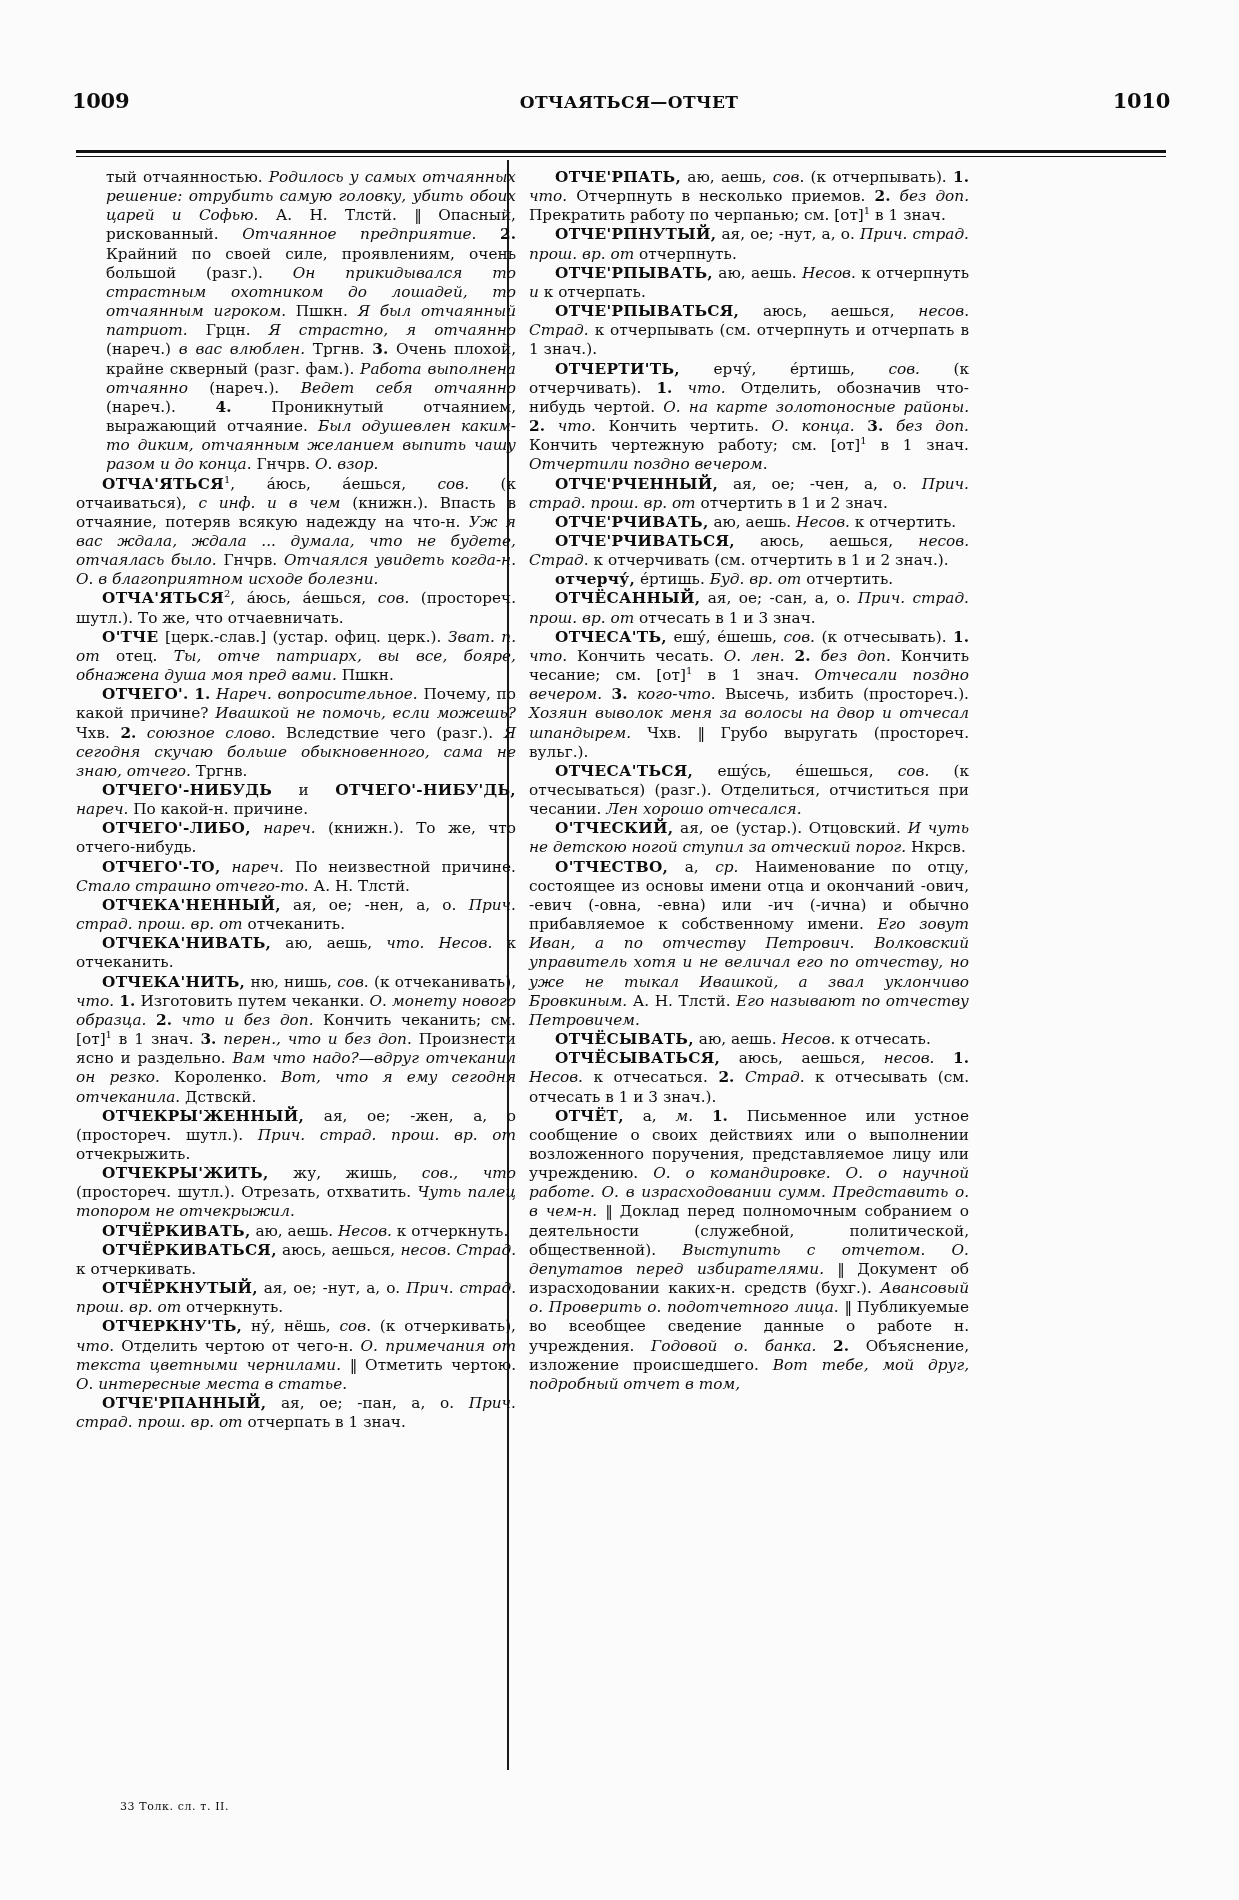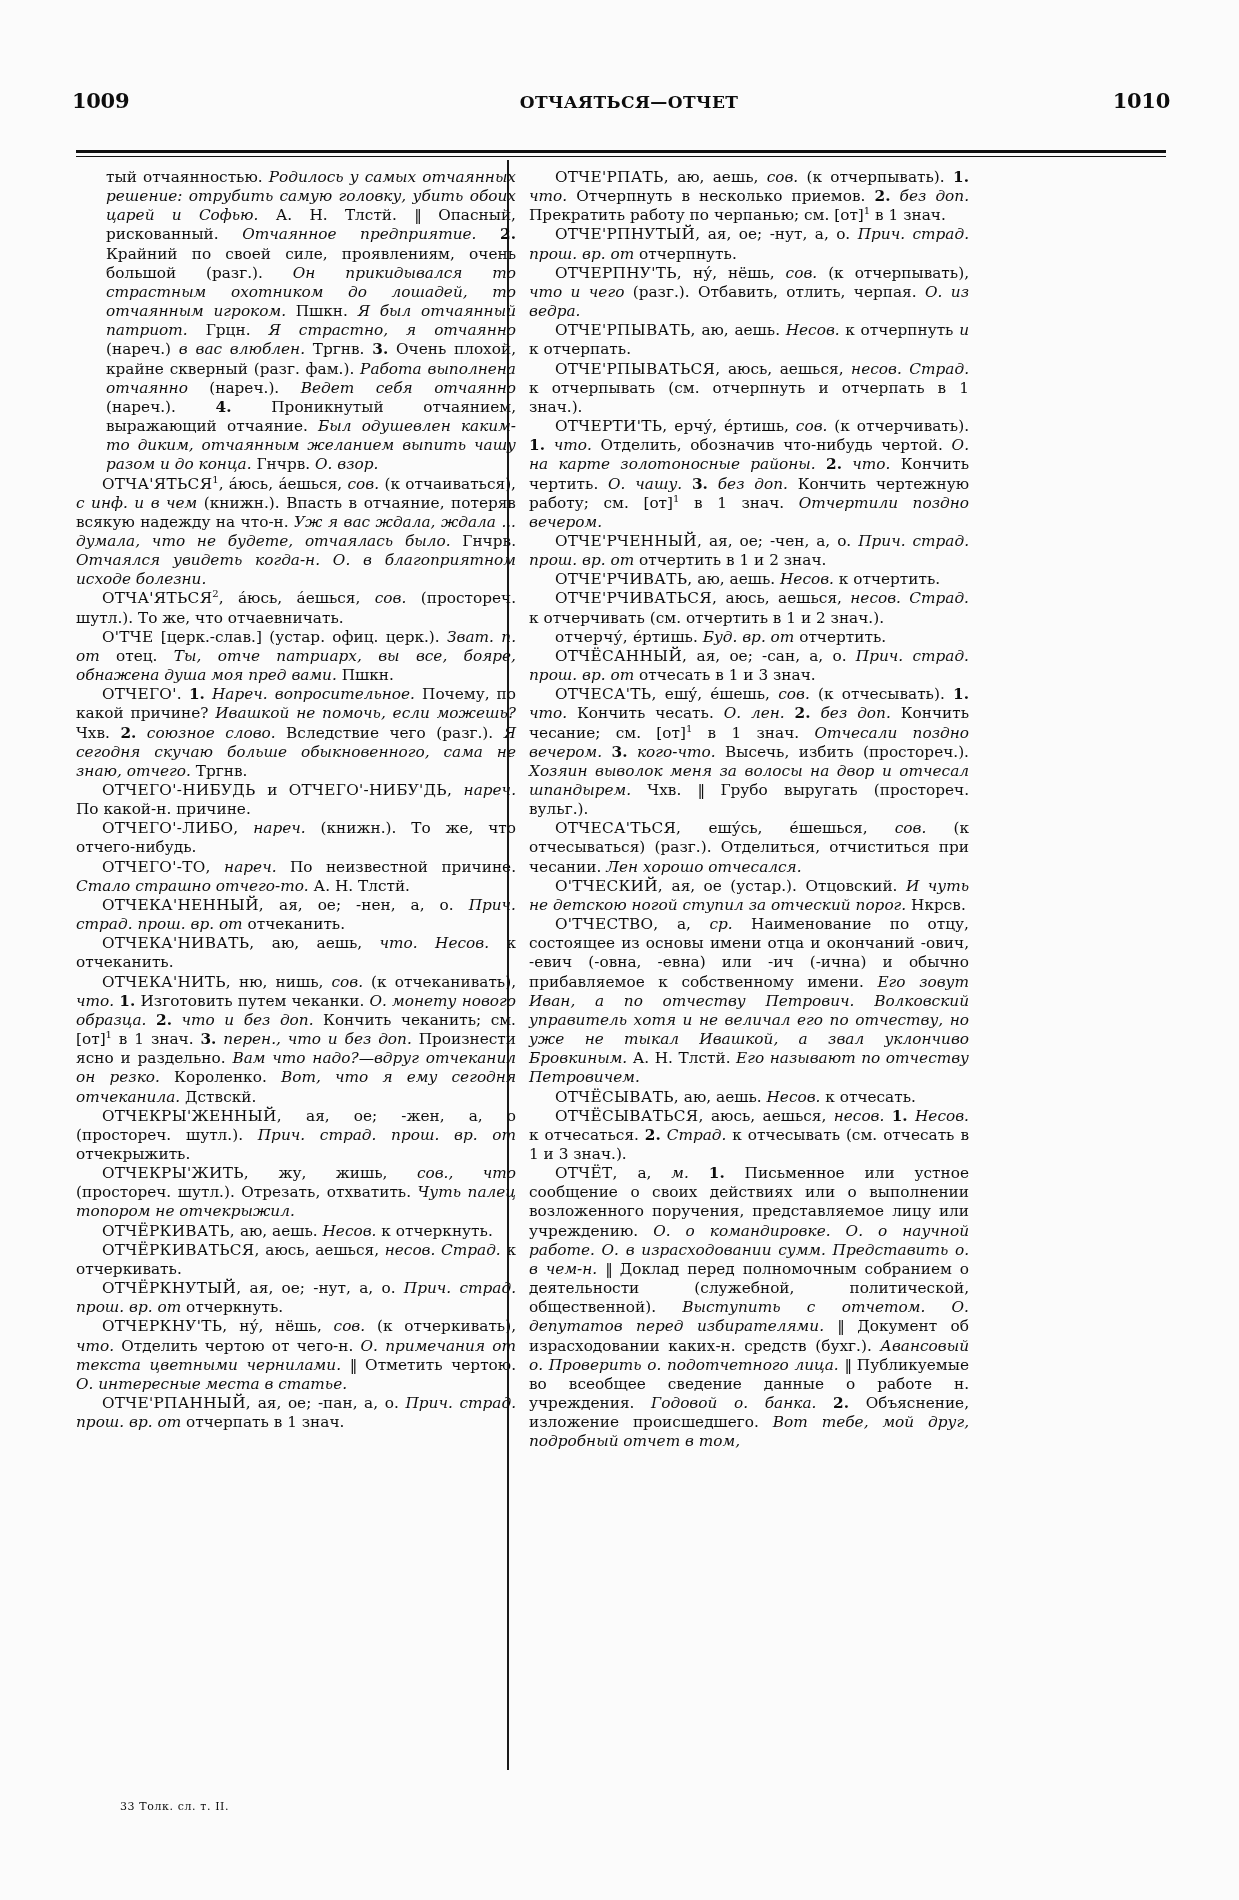--- a/index.html
+++ b/index.html
@@ -82,21 +82,21 @@
   .col-left  { left: 0px; }
   .col-right { left: 453px; }
 
   .entry {
     margin: 0;
     text-indent: 26px;
   }
   .entry.cont { text-indent: 0; margin-left: 30px; }
 
   .hw {
-    font-weight: normal;
+    font-weight: bold;
     letter-spacing: 0.3px;
   }
   sup {
     font-size: 10px;
     vertical-align: super;
     line-height: 0;
   }
   .sep { letter-spacing: -1px; }
 
   
@@ -140,24 +140,23 @@
         <p class="entry"><b class="hw">ОТЧЕКРЫ'ЖИТЬ,</b> жу, жишь, <i>сов., что</i> (простореч. шутл.). Отрезать, отхватить. <i>Чуть палец топором не отчекрыжил.</i></p>
         <p class="entry"><b class="hw">ОТЧЁРКИВАТЬ,</b> аю, аешь. <i>Несов.</i> к отчеркнуть.</p>
         <p class="entry"><b class="hw">ОТЧЁРКИВАТЬСЯ,</b> аюсь, аешься, <i>несов. Страд.</i> к отчеркивать.</p>
         <p class="entry"><b class="hw">ОТЧЁРКНУТЫЙ,</b> ая, ое; -нут, а, о. <i>Прич. страд. прош. вр. от</i> отчеркнуть.</p>
         <p class="entry"><b class="hw">ОТЧЕРКНУ'ТЬ,</b> ну́, нёшь, <i>сов.</i> (к отчеркивать), <i>что.</i> Отделить чертою от чего-н. <i>О. примечания от текста цветными чернилами.</i> <span class="sep">‖</span> Отметить чертою. <i>О. интересные места в статье.</i></p>
         <p class="entry"><b class="hw">ОТЧЕ'РПАННЫЙ,</b> ая, ое; -пан, а, о. <i>Прич. страд. прош. вр. от</i> отчерпать в 1 знач.</p>
       </div>
     <div class="col col-right" id="col-right">
         <p class="entry"><b class="hw">ОТЧЕ'РПАТЬ,</b> аю, аешь, <i>сов.</i> (к отчерпывать). <b>1.</b> <i>что.</i> Отчерпнуть в несколько приемов. <b>2.</b> <i>без доп.</i> Прекратить работу по черпанью; см. [от]<sup>1</sup> в 1 знач.</p>
         <p class="entry"><b class="hw">ОТЧЕ'РПНУТЫЙ,</b> ая, ое; -нут, а, о. <i>Прич. страд. прош. вр. от</i> отчерпнуть.</p>
-        <p class="entry"><b class="hw">ОТЧЕРПНУ'ТЬ,</b> ну́, нёшь, <i>сов.</i> (к отчерпывать), <i>что и чего</i> (разг.). Отбавить, отлить, черпая. <i>О. из ведра.</i></p>
         <p class="entry"><b class="hw">ОТЧЕ'РПЫВАТЬ,</b> аю, аешь. <i>Несов.</i> к отчерпнуть <i>и</i> к отчерпать.</p>
         <p class="entry"><b class="hw">ОТЧЕ'РПЫВАТЬСЯ,</b> аюсь, аешься, <i>несов. Страд.</i> к отчерпывать (см. отчерпнуть и отчерпать в 1 знач.).</p>
-        <p class="entry"><b class="hw">ОТЧЕРТИ'ТЬ,</b> ерчу́, éртишь, <i>сов.</i> (к отчерчивать). <b>1.</b> <i>что.</i> Отделить, обозначив что-нибудь чертой. <i>О. на карте золотоносные районы.</i> <b>2.</b> <i>что.</i> Кончить чертить. <i>О. чашу.</i> <b>3.</b> <i>без доп.</i> Кончить чертежную работу; см. [от]<sup>1</sup> в 1 знач. <i>Отчертили поздно вечером.</i></p>
+        <p class="entry"><b class="hw">ОТЧЕРТИ'ТЬ,</b> ерчу́, éртишь, <i>сов.</i> (к отчерчивать). <b>1.</b> <i>что.</i> Отделить, обозначив что-нибудь чертой. <i>О. на карте золотоносные районы.</i> <b>2.</b> <i>что.</i> Кончить чертить. <i>О. конца.</i> <b>3.</b> <i>без доп.</i> Кончить чертежную работу; см. [от]<sup>1</sup> в 1 знач. <i>Отчертили поздно вечером.</i></p>
         <p class="entry"><b class="hw">ОТЧЕ'РЧЕННЫЙ,</b> ая, ое; -чен, а, о. <i>Прич. страд. прош. вр. от</i> отчертить в 1 и 2 знач.</p>
         <p class="entry"><b class="hw">ОТЧЕ'РЧИВАТЬ,</b> аю, аешь. <i>Несов.</i> к отчертить.</p>
         <p class="entry"><b class="hw">ОТЧЕ'РЧИВАТЬСЯ,</b> аюсь, аешься, <i>несов. Страд.</i> к отчерчивать (см. отчертить в 1 и 2 знач.).</p>
         <p class="entry"><b class="hw">отчерчу́,</b> éртишь. <i>Буд. вр. от</i> отчертить.</p>
         <p class="entry"><b class="hw">ОТЧЁСАННЫЙ,</b> ая, ое; -сан, а, о. <i>Прич. страд. прош. вр. от</i> отчесать в 1 и 3 знач.</p>
         <p class="entry"><b class="hw">ОТЧЕСА'ТЬ,</b> ешу́, éшешь, <i>сов.</i> (к отчесывать). <b>1.</b> <i>что.</i> Кончить чесать. <i>О. лен.</i> <b>2.</b> <i>без доп.</i> Кончить чесание; см. [от]<sup>1</sup> в 1 знач. <i>Отчесали поздно вечером.</i> <b>3.</b> <i>кого-что.</i> Высечь, избить (простореч.). <i>Хозяин выволок меня за волосы на двор и отчесал шпандырем.</i> Чхв. <span class="sep">‖</span> Грубо выругать (простореч. вульг.).</p>
         <p class="entry"><b class="hw">ОТЧЕСА'ТЬСЯ,</b> ешу́сь, éшешься, <i>сов.</i> (к отчесываться) (разг.). Отделиться, отчиститься при чесании. <i>Лен хорошо отчесался.</i></p>
         <p class="entry"><b class="hw">О'ТЧЕСКИЙ,</b> ая, ое (устар.). Отцовский. <i>И чуть не детскою ногой ступил за отческий порог.</i> Нкрсв.</p>
         <p class="entry"><b class="hw">О'ТЧЕСТВО,</b> а, <i>ср.</i> Наименование по отцу, состоящее из основы имени отца и окончаний -ович, -евич (-овна, -евна) или -ич (-ична) и обычно прибавляемое к собственному имени. <i>Его зовут Иван, а по отчеству Петрович. Волковский управитель хотя и не величал его по отчеству, но уже не тыкал Ивашкой, а звал уклончиво Бровкиным.</i> А. Н. Тлстй. <i>Его называют по отчеству Петровичем.</i></p>
         <p class="entry"><b class="hw">ОТЧЁСЫВАТЬ,</b> аю, аешь. <i>Несов.</i> к отчесать.</p>

